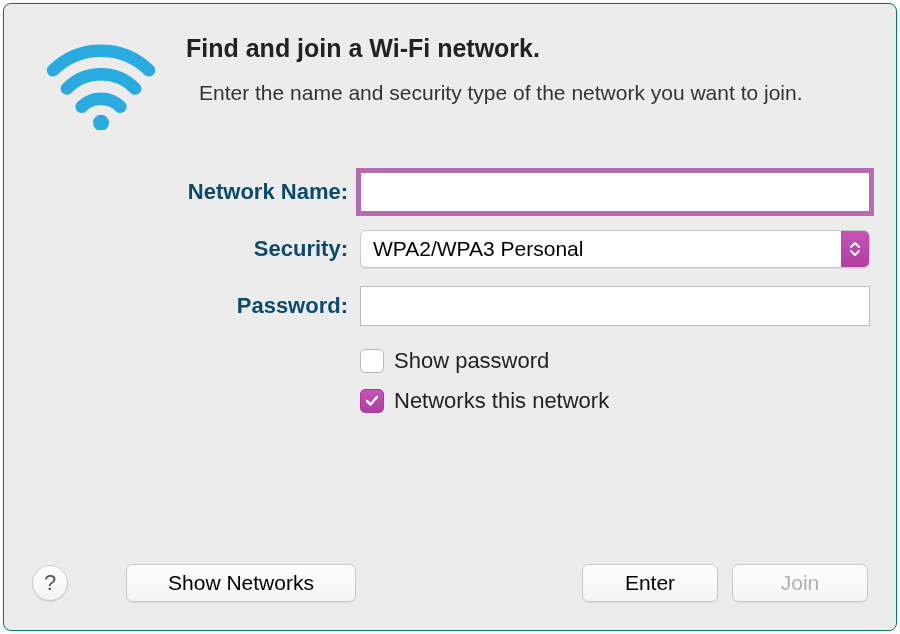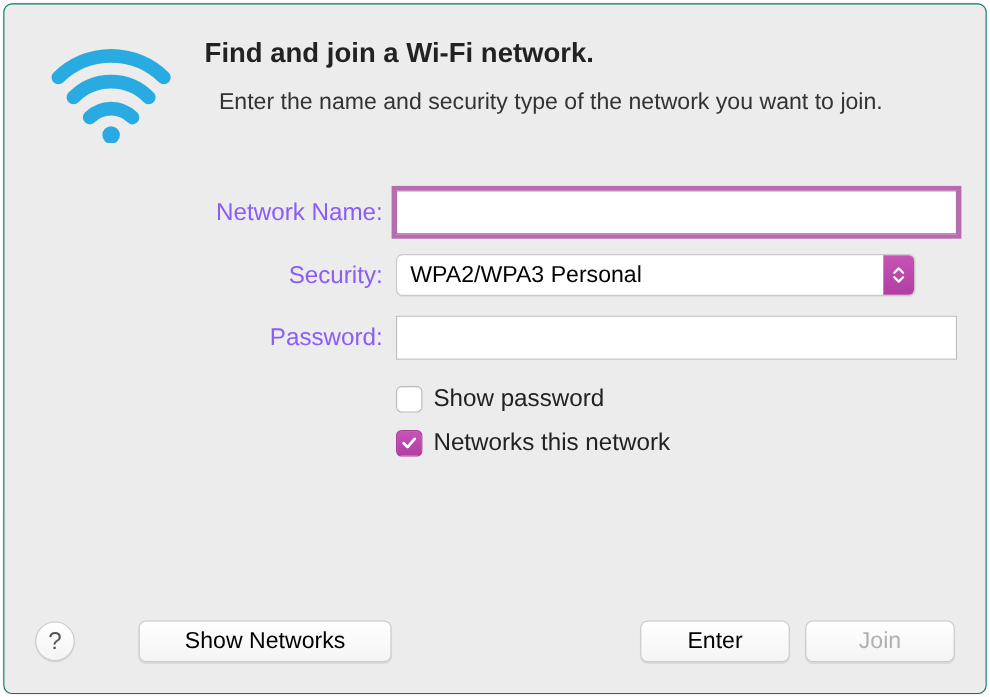--- a/index.html
+++ b/index.html
@@ -48,39 +48,40 @@
       display: grid;
       grid-template-columns: 304px 1fr;
       column-gap: 12px;
       row-gap: 18px;
       align-items: center;
       margin-bottom: 20px;
     }
     .form-label {
       text-align: right;
       font-size: 22px;
-      color: #8b5cf6;
+      color: #0c4a6e;
+      font-weight: bold;
     }
     .text-input {
       width: 510px;
       height: 40px;
       font-size: 21px;
       padding: 4px 8px;
       background: #fff;
       border: 1px solid #bcbcbc;
       border-radius: 0;
     }
     .text-input.focused {
       outline: 4px solid #b66db0;
       outline-offset: 0;
       border-color: #b66db0;
     }
     .select-wrap {
       position: relative;
-      width: 472px;
+      width: 510px;
     }
     .select {
       width: 100%;
       height: 38px;
       font-size: 21px;
       padding: 4px 40px 4px 12px;
       background: #fff;
       border: 1px solid #c9c9c9;
       border-radius: 6px;
       appearance: none;
@@ -98,21 +99,21 @@
       background: linear-gradient(#c653b6, #b13fa1);
       border-radius: 0 5px 5px 0;
       display: flex;
       flex-direction: column;
       align-items: center;
       justify-content: center;
       pointer-events: none;
     }
     .checkbox-row {
       display: flex;
-      align-items: flex-end;
+      align-items: center;
       gap: 10px;
     }
     .checkbox {
       width: 24px;
       height: 24px;
       border: 1px solid #b9b9b9;
       border-radius: 5px;
       background: #fff;
       display: inline-flex;
       align-items: center;

